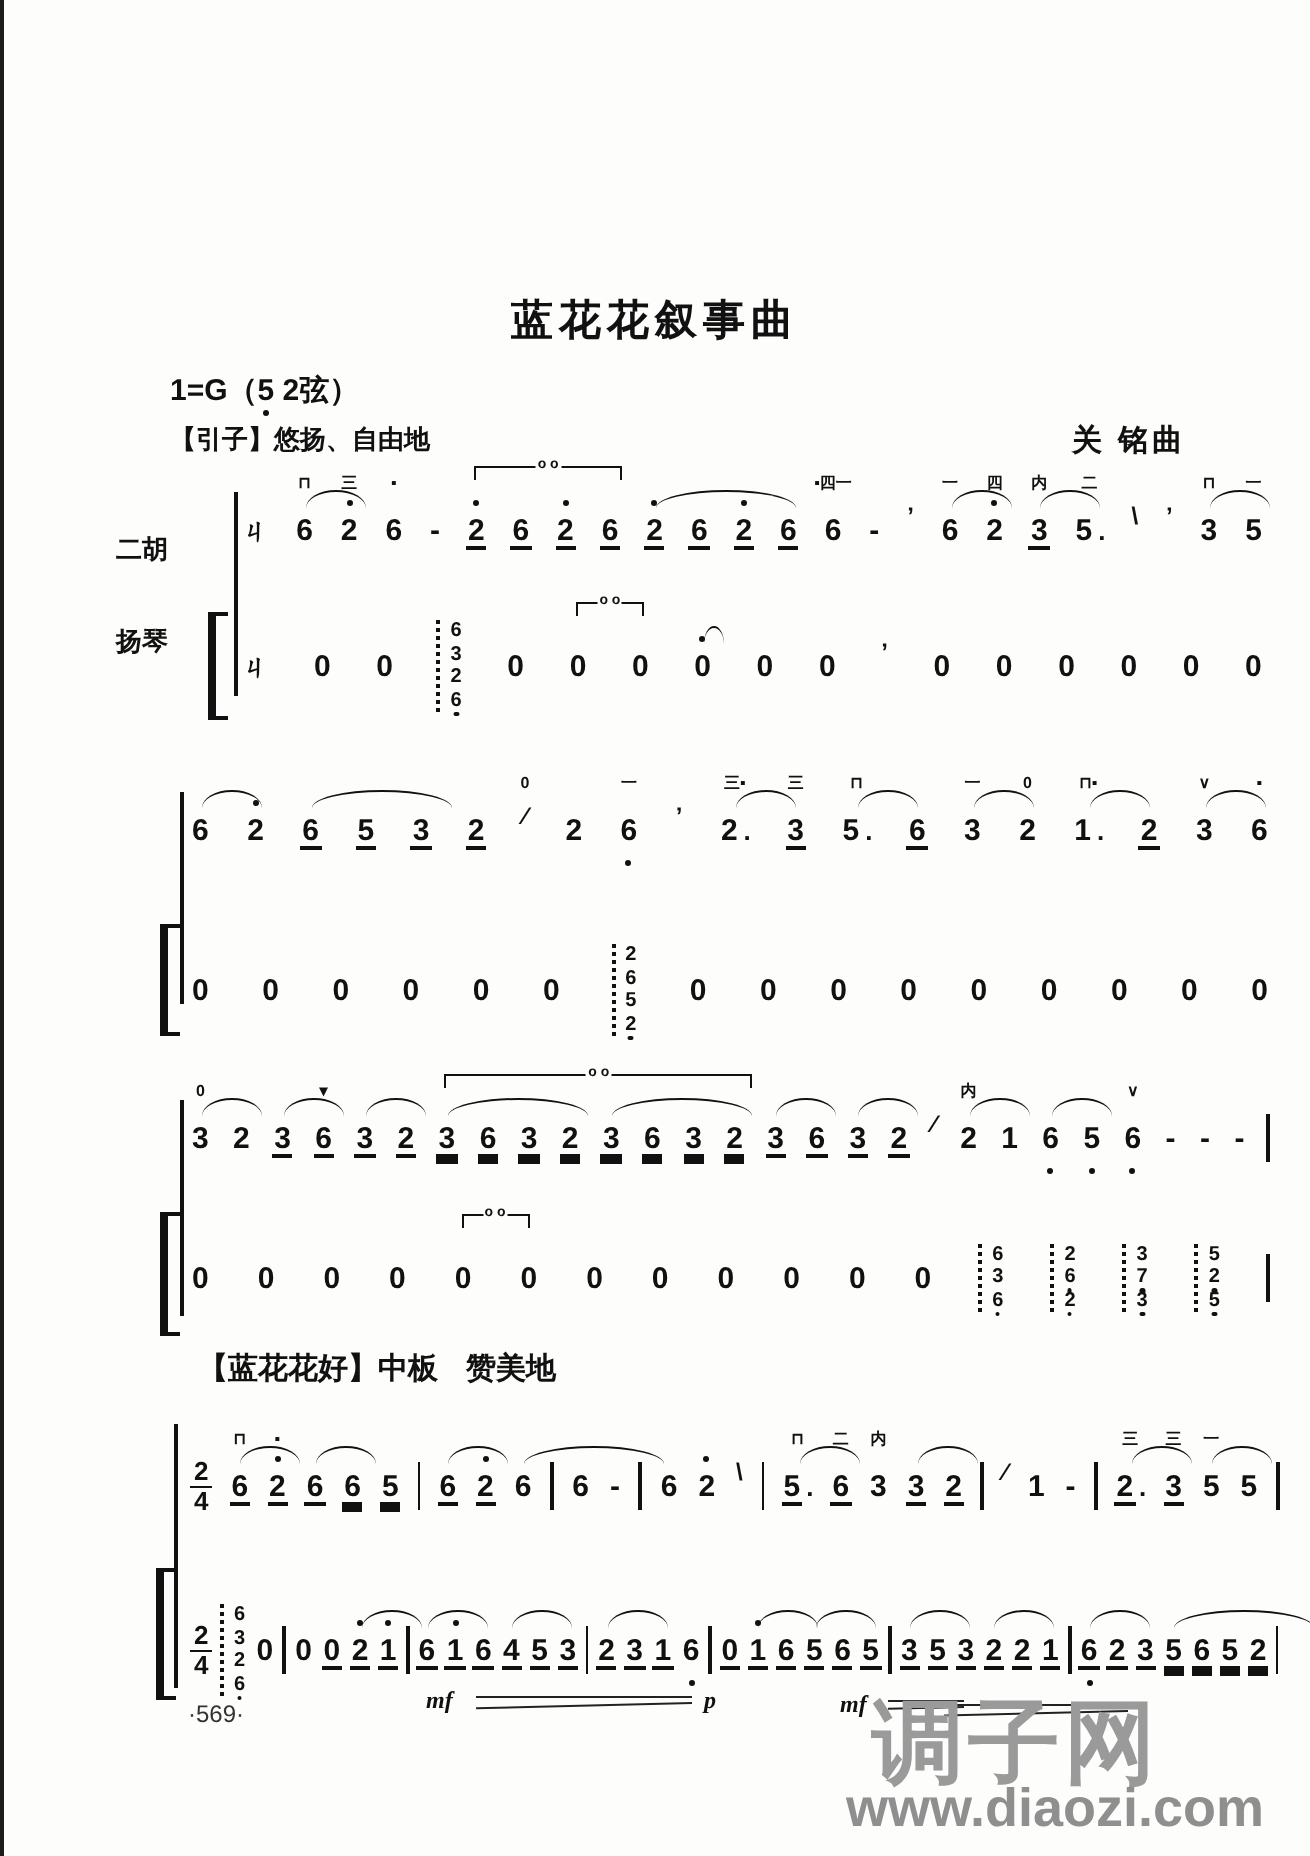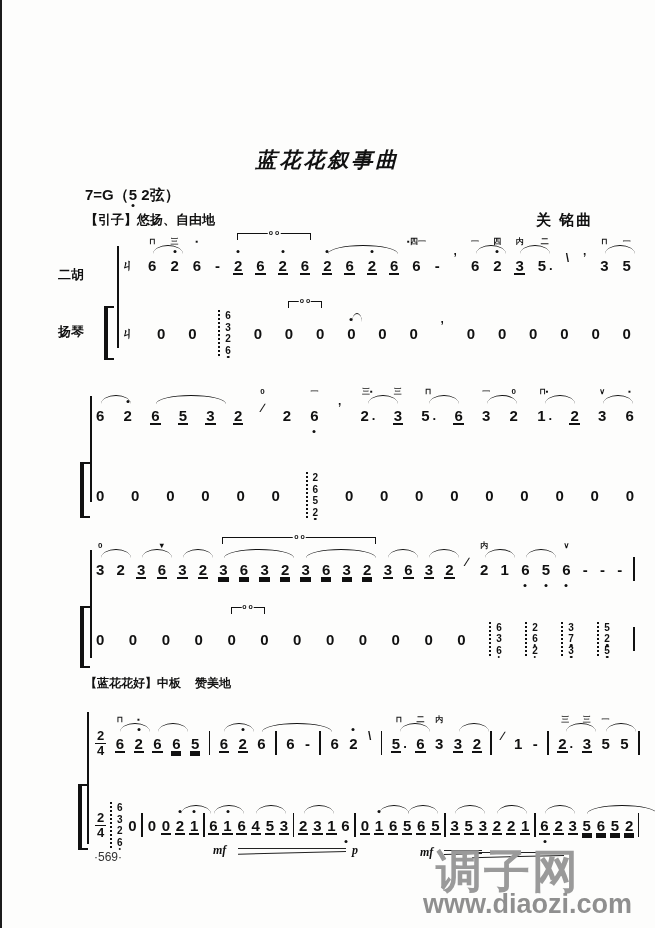--- a/index.html
+++ b/index.html
@@ -1,30 +1,30 @@
 <!DOCTYPE html>
 <html><head>
 <meta charset="utf-8">
 <style>
   html,body{margin:0;padding:0;}
   body{width:655px;height:928px;position:relative;background:#fdfdfc;
        font-family:"Liberation Sans",sans-serif;color:#111;overflow:hidden;}
   .abs{position:absolute;}
   .edge{left:0;top:0;width:2px;height:100%;background:#1c1c1c;}
-  .title{top:146px;left:0;width:100%;text-align:center;font-size:21px;font-weight:700;letter-spacing:3px;font-style:italic;}
+  .title{top:146px;left:0;width:100%;text-align:center;font-size:21px;font-weight:700;letter-spacing:3px;}
   .keyline{left:85px;top:186px;font-size:15px;font-weight:700;}
   .keynote{position:relative;display:inline-block;}
   .keynote::after{content:"";position:absolute;left:50%;bottom:-4px;width:3px;height:3px;border-radius:50%;background:#111;transform:translateX(-50%);}
   .introline{left:85px;top:211px;font-size:13px;font-weight:700;}
   .composer{left:536px;top:211px;font-size:15px;font-weight:700;letter-spacing:2px;}
-  .sectionline{left:85px;top:675px;font-size:12px;font-weight:700;}
+  .sectionline{left:99px;top:675px;font-size:15px;font-weight:700;}
   .sectionline .mood{margin-left:14px;}
   .inst{font-size:13px;font-weight:700;}
   .lbl-erhu{left:58px;top:266px;}
-  .lbl-yq{left:58px;top:323px;}
+  .lbl-yq{left:58px;top:312px;}
   .pagenum{left:94px;top:850px;font-size:12px;color:#333;}
   .wm1{left:436px;top:841px;font-size:46px;font-weight:700;color:#9a9a9a;letter-spacing:2px;}
   .wm2{left:423px;top:889px;font-size:27px;font-weight:700;color:#8f8f8f;}
   .sysline{position:absolute;width:1.5px;background:#111;}
   .sl1{left:117px;top:246px;height:102px;}
   .sl2{left:90px;top:396px;height:106px;}
   .sl3{left:90px;top:550px;height:108px;}
   .sl4{left:87px;top:712px;height:132px;}
   .bk{position:absolute;width:6px;border-left:4px solid #111;border-top:2px solid #111;border-bottom:2px solid #111;}
   .bk1{left:104px;top:306px;height:50px;}
@@ -68,21 +68,21 @@
   .hp{position:absolute;height:4px;border-top:1px solid #222;}
   .hp::after{content:"";position:absolute;left:0;right:0;top:2px;border-top:1px solid #222;transform:rotate(-1.4deg);transform-origin:right center;}
 </style>
 </head>
 <body>
 
 <div class="abs edge"></div>
 
 <div class="abs title">蓝花花叙事曲</div>
 
-<div class="abs keyline"><span>7=G（</span><span class="keynote">5</span><span> 2弦）</span></div>
+<div class="abs keyline"><span>1=G（</span><span class="keynote">5</span><span> 2弦）</span></div>
 
 <div class="abs introline"><span>【引子】</span><span>悠扬、自由地</span></div>
 
 <div class="abs composer">关 铭曲</div>
 
 <div class="abs inst lbl-erhu">二胡</div>
 <div class="abs inst lbl-yq">扬琴</div>
 
 <div class="sysline sl1"></div>
 <div class="sysline sl2"></div>

